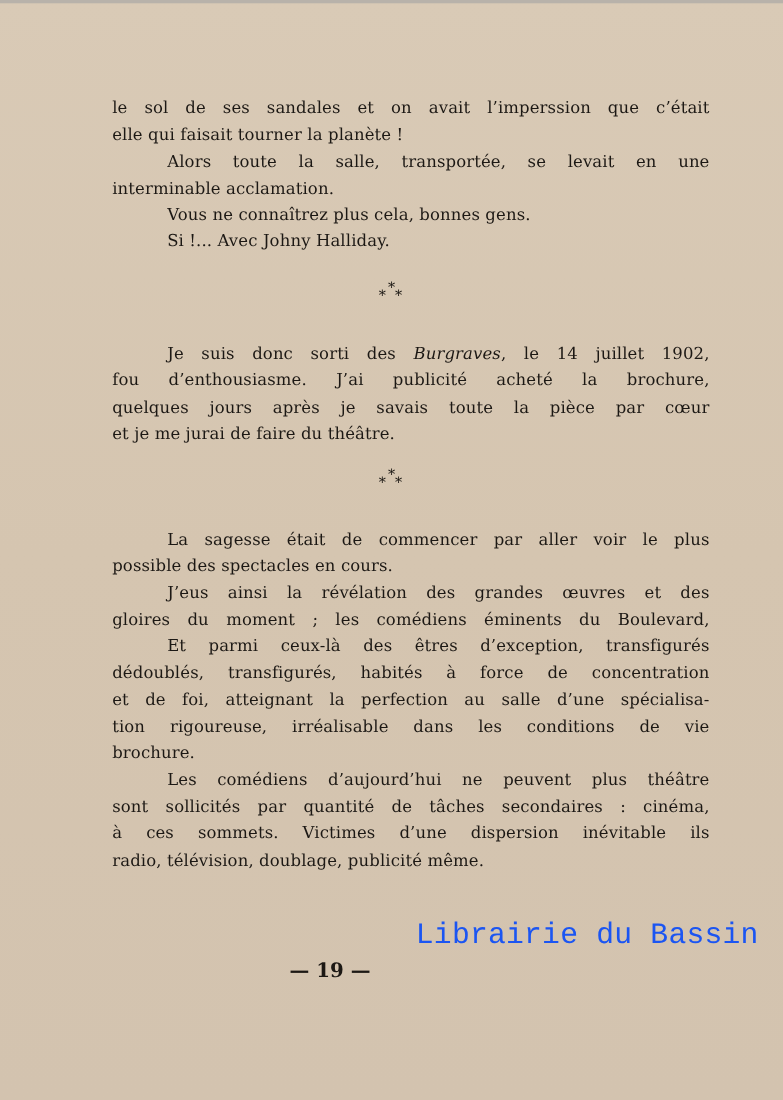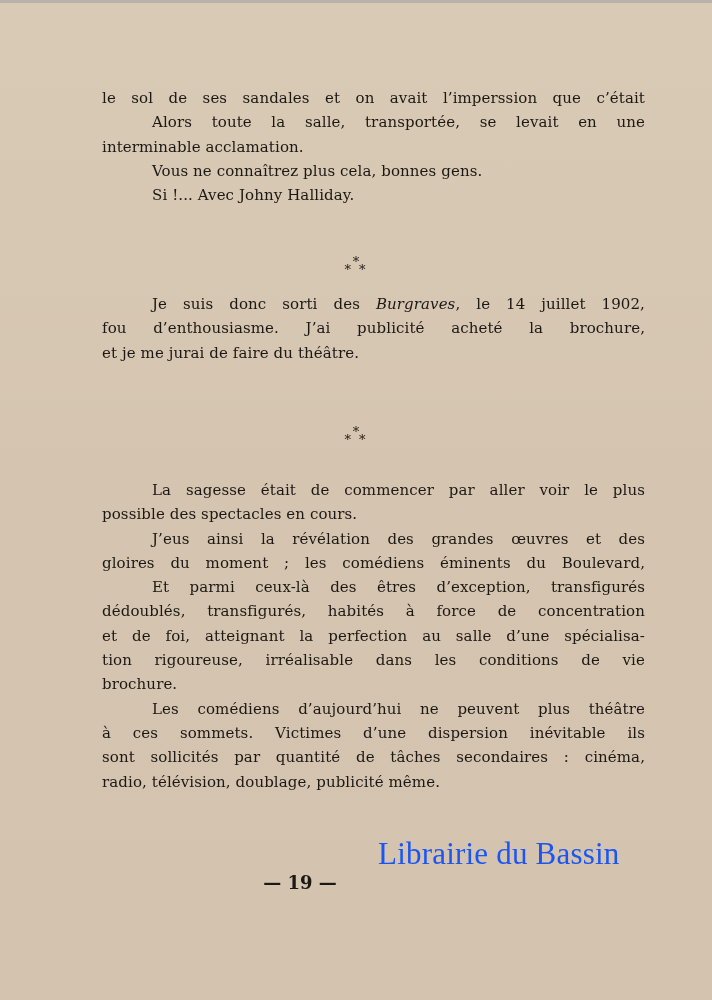--- a/index.html
+++ b/index.html
@@ -59,58 +59,60 @@
       left: 0; width: 600px;
       top: 872px;
       text-align: center;
       font-size: 18px;
       font-weight: bold;
     }
     .watermark {
       position: absolute;
       left: 378px;
       top: 836px;
-      font-family: Liberation Serif, serif;
-      font-size: 31px;
+      font-family: Liberation Mono, monospace;
+      font-size: 27px;
       color: #1b55f2;
       letter-spacing: 0.2px;
       white-space: nowrap;
     }
     em { font-style: italic; }
   </style>
 </head>
 <body>
 
 <div class="page">
 
   <div class="text-block" style="top:86px;">
     <p class="para no-indent">
       <span class="line">le sol de ses sandales et on avait l’imperssion que c’était</span>
+      <span class="line last">elle qui faisait tourner la planète !</span>
     </p>
     <p class="para">
       <span class="line" style="padding-left:50px; text-indent:0;">Alors toute la salle, transportée, se levait en une</span>
       <span class="line last" style="text-indent:0;">interminable acclamation.</span>
     </p>
     <p class="para">
       <span class="line last" style="padding-left:50px; text-indent:0;">Vous ne connaîtrez plus cela, bonnes gens.</span>
     </p>
     <p class="para">
       <span class="line last" style="padding-left:50px; text-indent:0;">Si !... Avec Johny Halliday.</span>
     </p>
   </div>
 
   <div class="asterism" style="top:258px;">
     <span class="top">*</span>
     <span class="bottom">* *</span>
   </div>
 
-  <div class="text-block" style="top:292px;">
+  <div class="text-block" style="top:309px;">
     <p class="para" style="text-indent:0;">
       <span class="line" style="padding-left:50px;"><span>Je suis donc sorti des </span><em>Burgraves</em><span>, le 14 juillet 1902,</span></span>
       <span class="line">fou d’enthousiasme. J’ai publicité acheté la brochure,</span>
+      <span class="line">quelques jours après je savais toute la pièce par cœur</span>
       <span class="line last">et je me jurai de faire du théâtre.</span>
     </p>
   </div>
 
   <div class="asterism" style="top:428px;">
     <span class="top">*</span>
     <span class="bottom">* *</span>
   </div>
 
   <div class="text-block" style="top:478px;">
@@ -124,22 +126,22 @@
     </p>
     <p class="para" style="text-indent:0;">
       <span class="line" style="padding-left:50px;">Et parmi ceux-là des êtres d’exception, transfigurés</span>
       <span class="line">dédoublés, transfigurés, habités à force de concentration</span>
       <span class="line">et de foi, atteignant la perfection au salle d’une spécialisa-</span>
       <span class="line">tion rigoureuse, irréalisable dans les conditions de vie</span>
       <span class="line last">brochure.</span>
     </p>
     <p class="para" style="text-indent:0;">
       <span class="line" style="padding-left:50px;">Les comédiens d’aujourd’hui ne peuvent plus théâtre</span>
+      <span class="line">sont sollicités par quantité de tâches secondaires : cinéma,</span>
       <span class="line">à ces sommets. Victimes d’une dispersion inévitable ils</span>
-      <span class="line">sont sollicités par quantité de tâches secondaires : cinéma,</span>
       <span class="line last">radio, télévision, doublage, publicité même.</span>
     </p>
 
   </div>
 
   <div class="watermark">Librairie du Bassin</div>
 
   <div class="page-number">— 19 —</div>
 </div>
 

